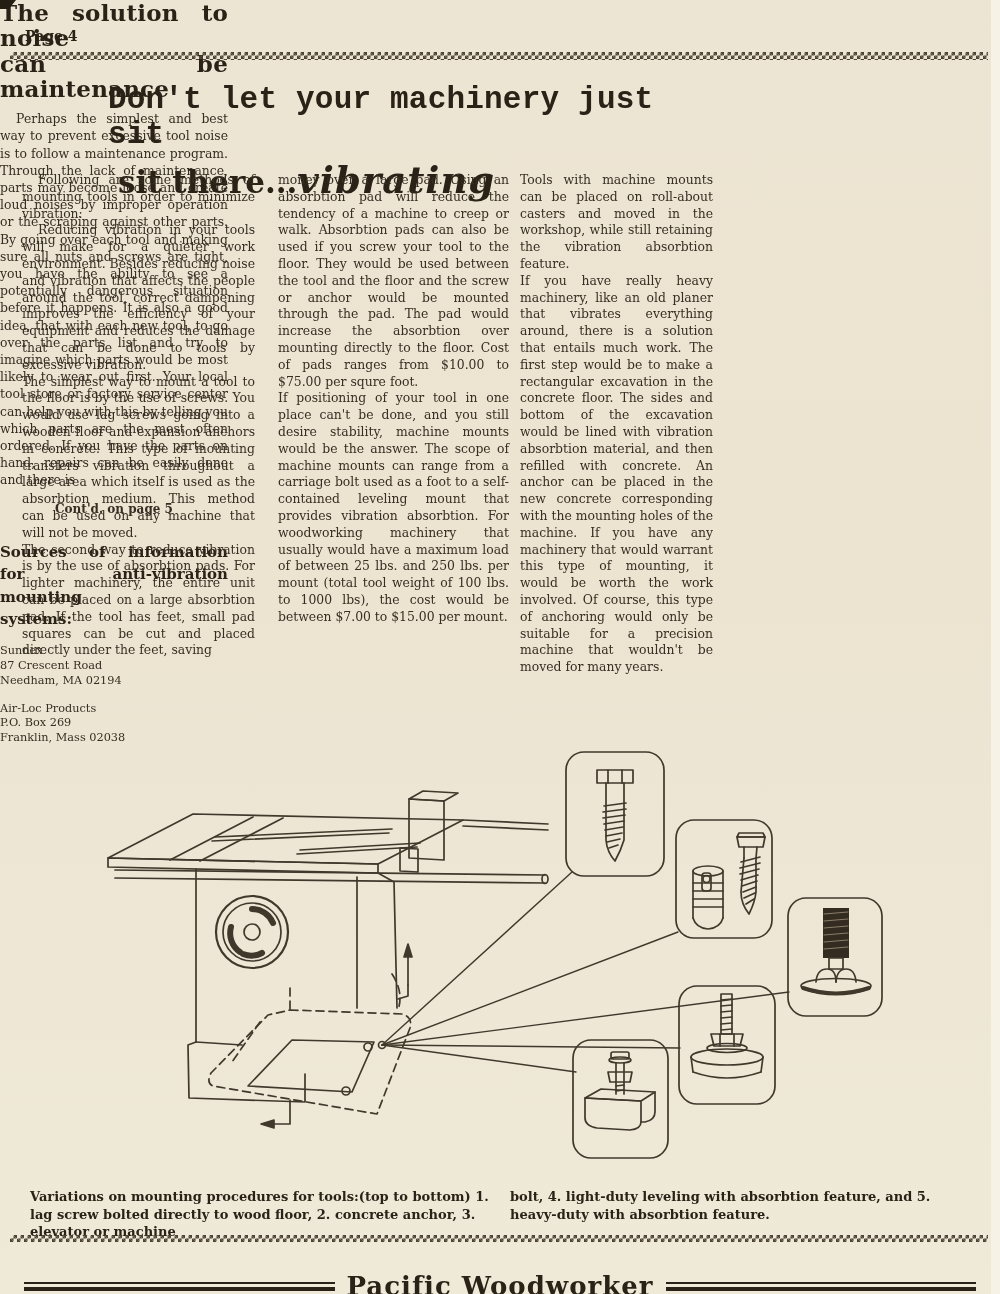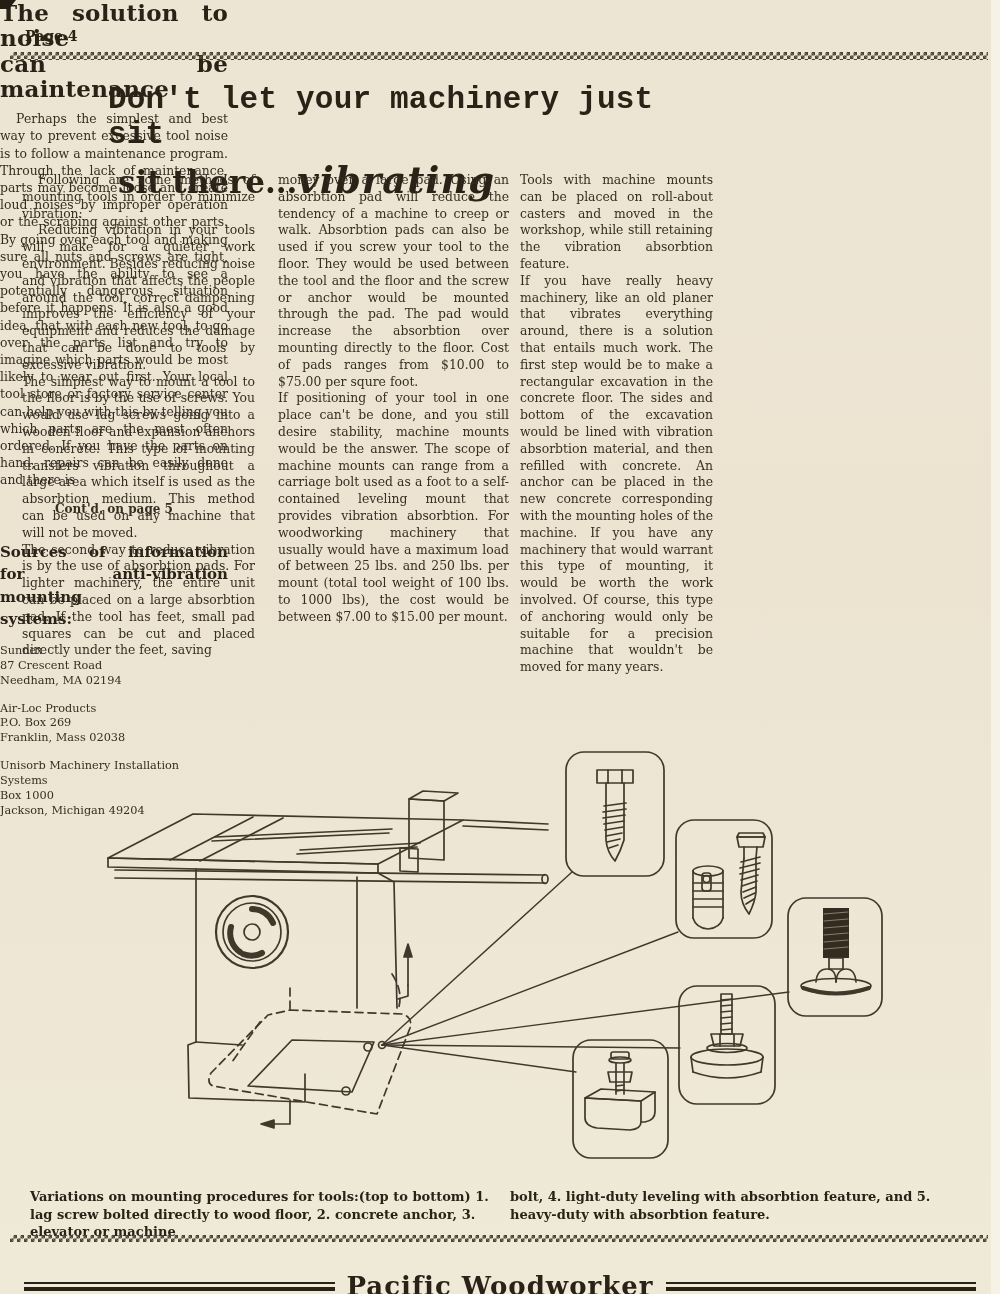--- a/index.html
+++ b/index.html
@@ -119,25 +119,20 @@
 
     <div class="addr">
       <div>Sunnex</div>
       <div>87 Crescent Road</div>
       <div>Needham, MA 02194</div>
     </div>
     <div class="addr">
       <div>Air-Loc Products</div>
       <div>P.O. Box 269</div>
       <div>Franklin, Mass 02038</div>
-    </div>
-    <div class="addr">
-      <div>Unisorb Machinery Installation Systems</div>
-      <div>Box 1000</div>
-      <div>Jackson, Michigan 49204</div>
     </div>
   </div>
 
   <div class="figure">
     <svg width="1000" height="445" viewBox="0 0 1000 445" xmlns="http://www.w3.org/2000/svg">
       <g stroke="#41382c" stroke-width="1.7" fill="none" stroke-linecap="round" stroke-linejoin="round">
 
         <g stroke-width="1.4">
           <line x1="382" y1="303" x2="572" y2="130"></line>
           <line x1="382" y1="303" x2="678" y2="190"></line>

